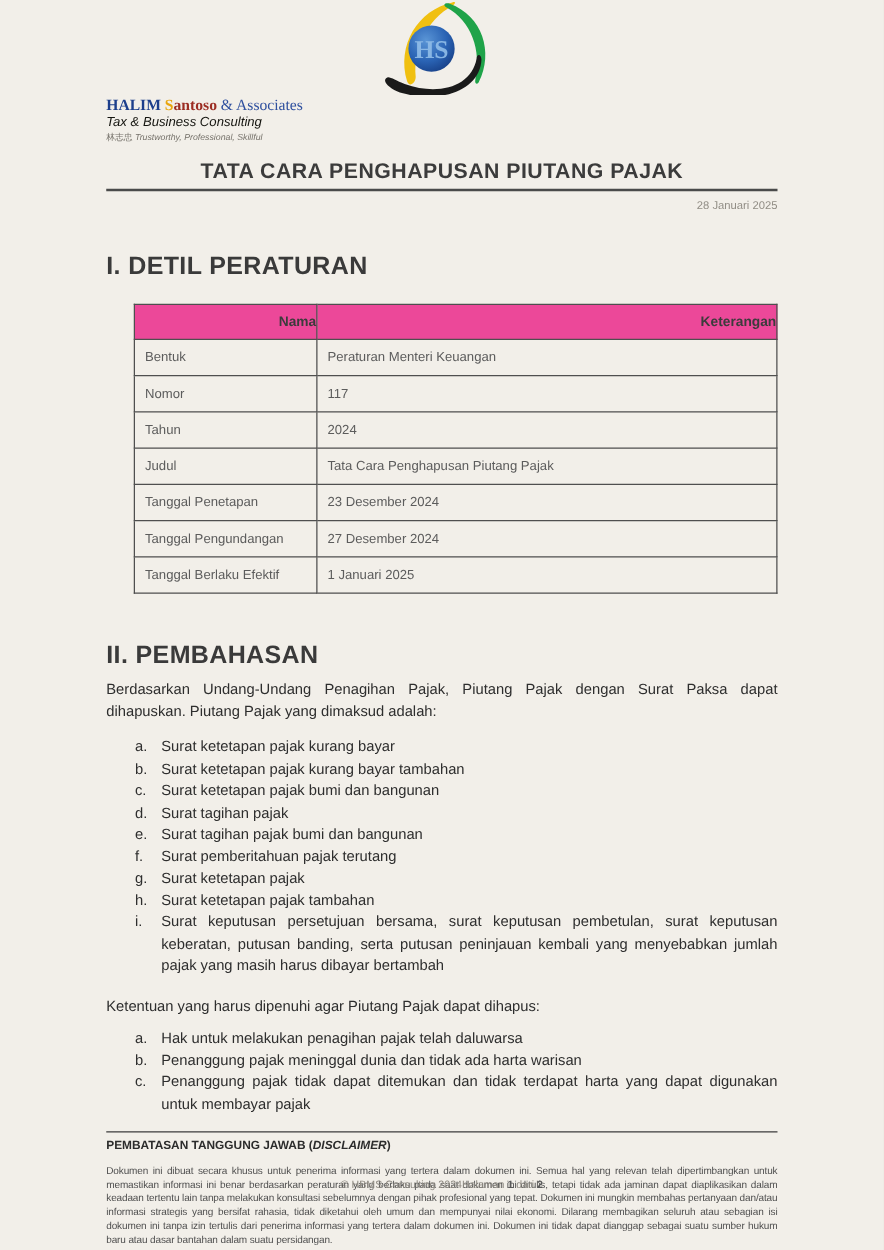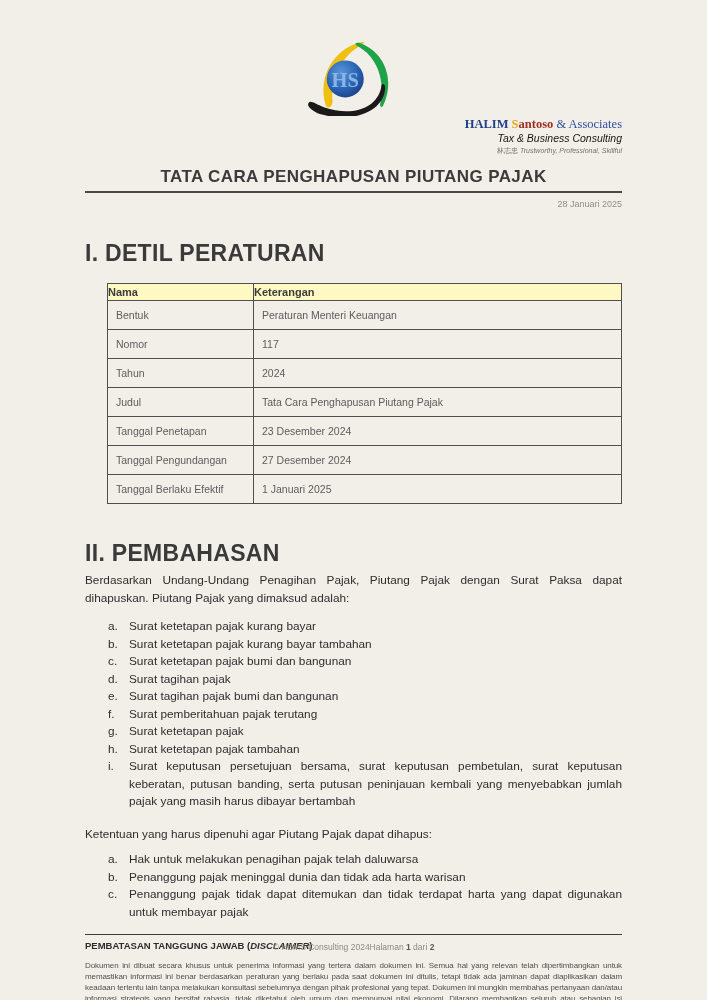--- a/index.html
+++ b/index.html
@@ -8,21 +8,21 @@
     font-family:"Liberation Sans","DejaVu Sans",sans-serif;
     background:#e9e6e0;
   }
   .page {
     position:relative; width:707px; height:1000px;
     background:#f2efe9; overflow:hidden; color:#333;
   }
   .content { padding:0 85px; }
 
   
-  .logo-block { padding-top:40px; text-align:right; }
+  .logo-block { text-align:left; }
   .logo-emblem { display:block; margin:0 auto; }
   .brand-line {
     margin-top:2px; font-family:"Liberation Serif","DejaVu Serif",serif;
     font-size:12.5px; font-weight:bold; white-space:pre; line-height:13px;
   }
   .brand-halim { color:#1d3f8c; }
   .brand-s { color:#e8a50e; }
   .brand-antoso { color:#9c2d23; }
   .brand-assoc { color:#2e4f9e; font-weight:normal; }
   .logo-tagline {
@@ -37,34 +37,34 @@
   
   .doc-title {
     margin-top:12px; text-align:center; font-size:17px; font-weight:800;
     letter-spacing:0.4px; color:#3b3b3b; line-height:20px;
   }
   .title-rule { margin-top:4px; border:none; border-top:2px solid #4a4a4a; }
   .doc-date { margin-top:6px; text-align:right; font-size:9px; color:#918d85; line-height:11px; }
 
   
   .sec-heading {
-    font-size:23px; font-weight:800; color:#3a3a3a; letter-spacing:0.3px; line-height:27px;
+    font-size:20px; font-weight:800; color:#3a3a3a; letter-spacing:0.3px; line-height:27px;
   }
   .sec-heading.first { margin-top:30px; }
   .sec-heading.second { margin-top:36px; }
 
   
   table.detail {
     margin-top:16px; margin-left:22px; width:515px;
     border-collapse:collapse; font-size:10.5px;
   }
   table.detail th, table.detail td { border:1px solid #4f4f4f; }
   table.detail th {
-    background:#fef9c3; height:17px; font-weight:600; color:#3c3c3c;
-    text-align:left; font-size:11px;
+    background:#ec4899; height:28px; font-weight:600; color:#3c3c3c;
+    text-align:right; font-size:11px;
   }
   table.detail td { height:29px; padding-left:8px; color:#5c5c5c; }
   table.detail td.col-nama { width:146px; }
 
   
   .body-para {
     margin-top:5px; font-size:11.8px; line-height:17.5px;
     text-align:justify; color:#2e2e2e;
   }
   .body-para.ketentuan { margin-top:15px; text-align:left; }

